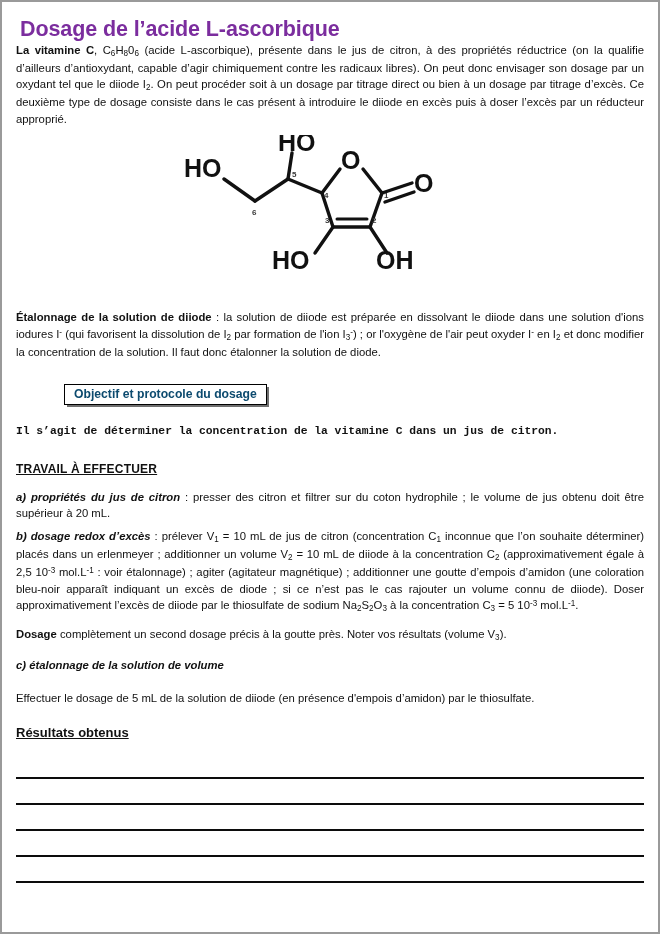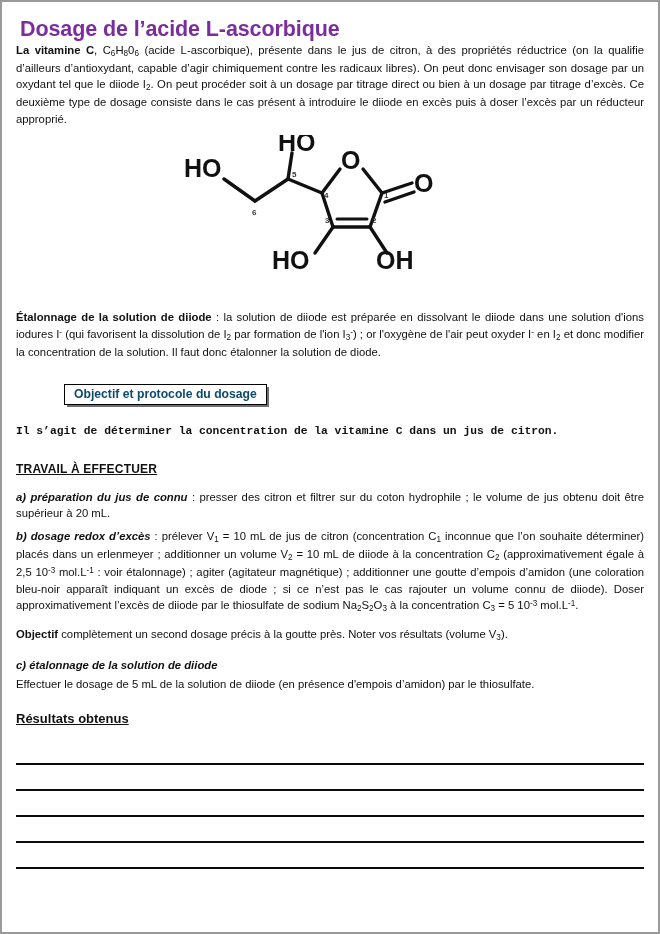--- a/index.html
+++ b/index.html
@@ -85,21 +85,21 @@
     font-size: 12px;
     font-weight: bold;
     text-decoration: underline;
     color: #111;
     letter-spacing: 0.2px;
   }
   .task { margin-top: 13px; }
   .task-b { margin-top: 6px; }
   .refaire { margin-top: 11px; }
   .c-head { margin-top: 13px; font-size: 11.3px; }
-  .c-body { margin-top: 2px; }
+  .c-body { margin-top: 16px; }
   .results-head {
     margin-top: 19px;
     font-size: 13px;
     font-weight: bold;
     text-decoration: underline;
     color: #111;
   }
   .rule-list { margin-top: 10px; }
   .rule {
     height: 24px;
@@ -170,27 +170,27 @@
     <p class="para etalonnage-para"><span class="b">Étalonnage de la solution de diiode</span><span> : la solution de diiode est préparée en dissolvant le diiode dans une solution d'ions iodures I</span><sup>-</sup><span> (qui favorisent la dissolution de I</span><sub>2</sub><span> par formation de l'ion I</span><sub>3</sub><sup>-</sup><span>) ; or l'oxygène de l'air peut oxyder I</span><sup>-</sup><span> en I</span><sub>2</sub><span> et donc modifier la concentration de la solution. Il faut donc étalonner la solution de diode.</span></p>
 
     <div class="objectif-row">
       <span class="objectif-box">Objectif et protocole du dosage</span>
     </div>
 
     <p class="para objectif-stmt">Il s’agit de déterminer la concentration de la vitamine C dans un jus de citron.</p>
 
     <p class="section-head">TRAVAIL À EFFECTUER</p>
 
-    <p class="para task"><span class="bi">a) préparation du jus de connu</span><span> : presser des citron et filtrer sur du coton hydrophile ; le volume de jus obtenu doit être supérieur à 20 mL.</span></p>
+    <p class="para task"><span class="bi">a) propriétés du jus de citron</span><span> : presser des citron et filtrer sur du coton hydrophile ; le volume de jus obtenu doit être supérieur à 20 mL.</span></p>
 
     <p class="para task-b"><span class="bi">b) dosage redox d’excès</span><span> : prélever V</span><sub>1</sub><span> = 10 mL de jus de citron (concentration C</span><sub>1</sub><span> inconnue que l’on souhaite déterminer) placés dans un erlenmeyer ; additionner un volume V</span><sub>2</sub><span> = 10 mL de diiode à la concentration C</span><sub>2</sub><span> (approximativement égale à 2,5 10</span><sup>-3</sup><span> mol.L</span><sup>-1</sup><span> : voir étalonnage) ; agiter (agitateur magnétique) ; additionner une goutte d’empois d’amidon (une coloration bleu-noir apparaît indiquant un excès de diode ; si ce n’est pas le cas rajouter un volume connu de diiode). Doser approximativement l’excès de diiode par le thiosulfate de sodium Na</span><sub>2</sub><span>S</span><sub>2</sub><span>O</span><sub>3</sub><span> à la concentration C</span><sub>3</sub><span> = 5 10</span><sup>-3</sup><span> mol.L</span><sup>-1</sup><span>.</span></p>
 
-    <p class="para refaire"><span class="b">Objectif</span><span> complètement un second dosage précis à la goutte près. Noter vos résultats (volume V</span><sub>3</sub><span>).</span></p>
-
-    <p class="para c-head bi">c) étalonnage de la solution de diiode</p>
+    <p class="para refaire"><span class="b">Dosage</span><span> complètement un second dosage précis à la goutte près. Noter vos résultats (volume V</span><sub>3</sub><span>).</span></p>
+
+    <p class="para c-head bi">c) étalonnage de la solution de volume</p>
     <p class="para c-body">Effectuer le dosage de 5 mL de la solution de diiode (en présence d'empois d’amidon) par le thiosulfate.</p>
 
     <p class="results-head">Résultats obtenus</p>
 
     <div class="rule-list">
       <div class="rule"></div>
       <div class="rule"></div>
       <div class="rule"></div>
       <div class="rule"></div>
       <div class="rule"></div>

